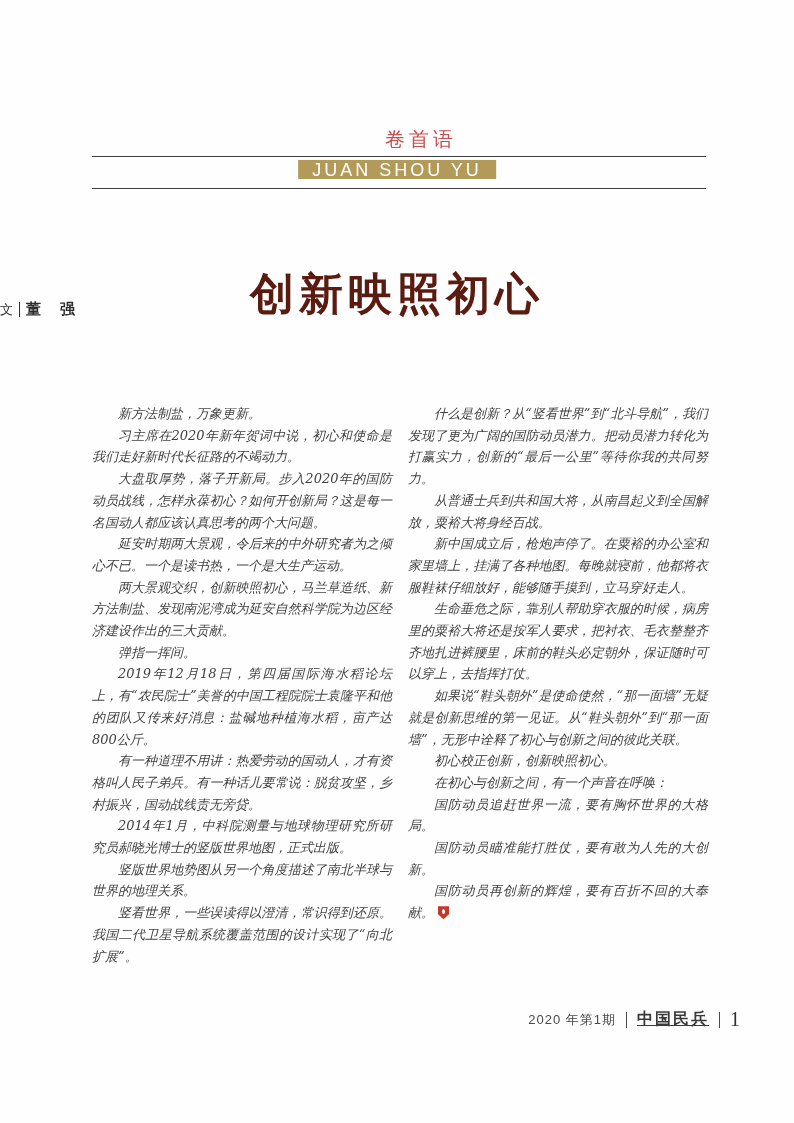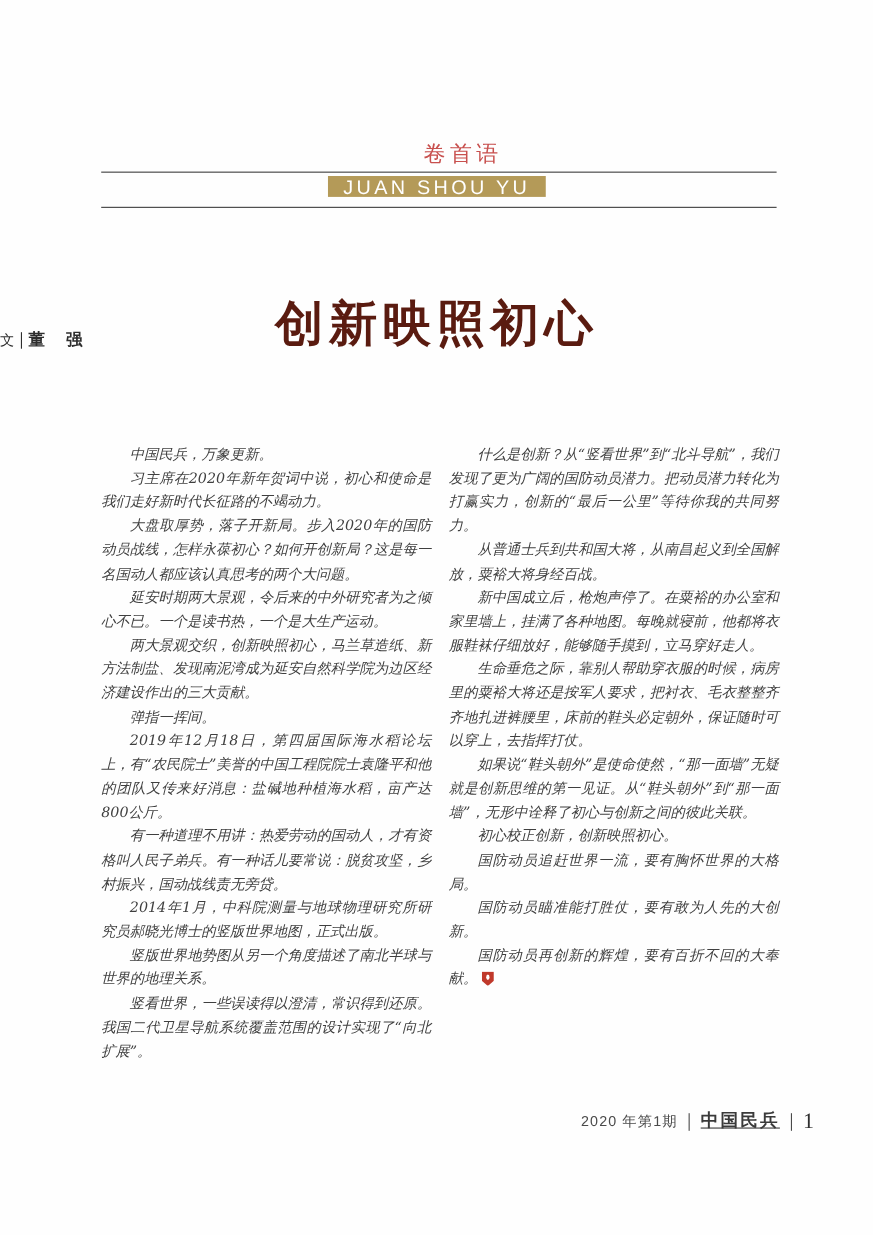--- a/index.html
+++ b/index.html
@@ -104,39 +104,40 @@
   <div class="pinyin-box">JUAN SHOU YU</div>
   <div class="rule rule-bottom"></div>
 
   <h1 class="article-title">创新映照初心</h1>
   <div class="byline">
     <span>文</span><span class="sep"></span><span class="author">董　强</span>
   </div>
 
   <div class="columns">
     <div class="col">
-        <p class="para">中国民兵，万象更新。</p>
+        <p class="para">新方法制盐，万象更新。</p>
         <p class="para">习主席在2020年新年贺词中说，初心和使命是我们走好新时代长征路的不竭动力。</p>
         <p class="para">大盘取厚势，落子开新局。步入2020年的国防动员战线，怎样永葆初心？如何开创新局？这是每一名国动人都应该认真思考的两个大问题。</p>
         <p class="para">延安时期两大景观，令后来的中外研究者为之倾心不已。一个是读书热，一个是大生产运动。</p>
         <p class="para">两大景观交织，创新映照初心，马兰草造纸、新方法制盐、发现南泥湾成为延安自然科学院为边区经济建设作出的三大贡献。</p>
         <p class="para">弹指一挥间。</p>
         <p class="para">2019年12月18日，第四届国际海水稻论坛上，有“农民院士”美誉的中国工程院院士袁隆平和他的团队又传来好消息：盐碱地种植海水稻，亩产达800公斤。</p>
         <p class="para">有一种道理不用讲：热爱劳动的国动人，才有资格叫人民子弟兵。有一种话儿要常说：脱贫攻坚，乡村振兴，国动战线责无旁贷。</p>
         <p class="para">2014年1月，中科院测量与地球物理研究所研究员郝晓光博士的竖版世界地图，正式出版。</p>
         <p class="para">竖版世界地势图从另一个角度描述了南北半球与世界的地理关系。</p>
         <p class="para">竖看世界，一些误读得以澄清，常识得到还原。我国二代卫星导航系统覆盖范围的设计实现了“向北扩展”。</p>
       </div>
     <div class="col">
         <p class="para">什么是创新？从“竖看世界”到“北斗导航”，我们发现了更为广阔的国防动员潜力。把动员潜力转化为打赢实力，创新的“最后一公里”等待你我的共同努力。</p>
         <p class="para">从普通士兵到共和国大将，从南昌起义到全国解放，粟裕大将身经百战。</p>
         <p class="para">新中国成立后，枪炮声停了。在粟裕的办公室和家里墙上，挂满了各种地图。每晚就寝前，他都将衣服鞋袜仔细放好，能够随手摸到，立马穿好走人。</p>
         <p class="para">生命垂危之际，靠别人帮助穿衣服的时候，病房里的粟裕大将还是按军人要求，把衬衣、毛衣整整齐齐地扎进裤腰里，床前的鞋头必定朝外，保证随时可以穿上，去指挥打仗。</p>
         <p class="para">如果说“鞋头朝外”是使命使然，“那一面墙”无疑就是创新思维的第一见证。从“鞋头朝外”到“那一面墙”，无形中诠释了初心与创新之间的彼此关联。</p>
         <p class="para">初心校正创新，创新映照初心。</p>
+        <p class="para">在初心与创新之间，有一个声音在呼唤：</p>
         <p class="para">国防动员追赶世界一流，要有胸怀世界的大格局。</p>
         <p class="para">国防动员瞄准能打胜仗，要有敢为人先的大创新。</p>
         <p class="para">国防动员再创新的辉煌，要有百折不回的大奉献。<span class="end-mark"></span></p>
       </div>
   </div>
 
   <div class="footer">
     <span class="issue">2020 年第1期</span>
     <span class="fsep"></span>
     <span class="magazine">中国民兵</span>

